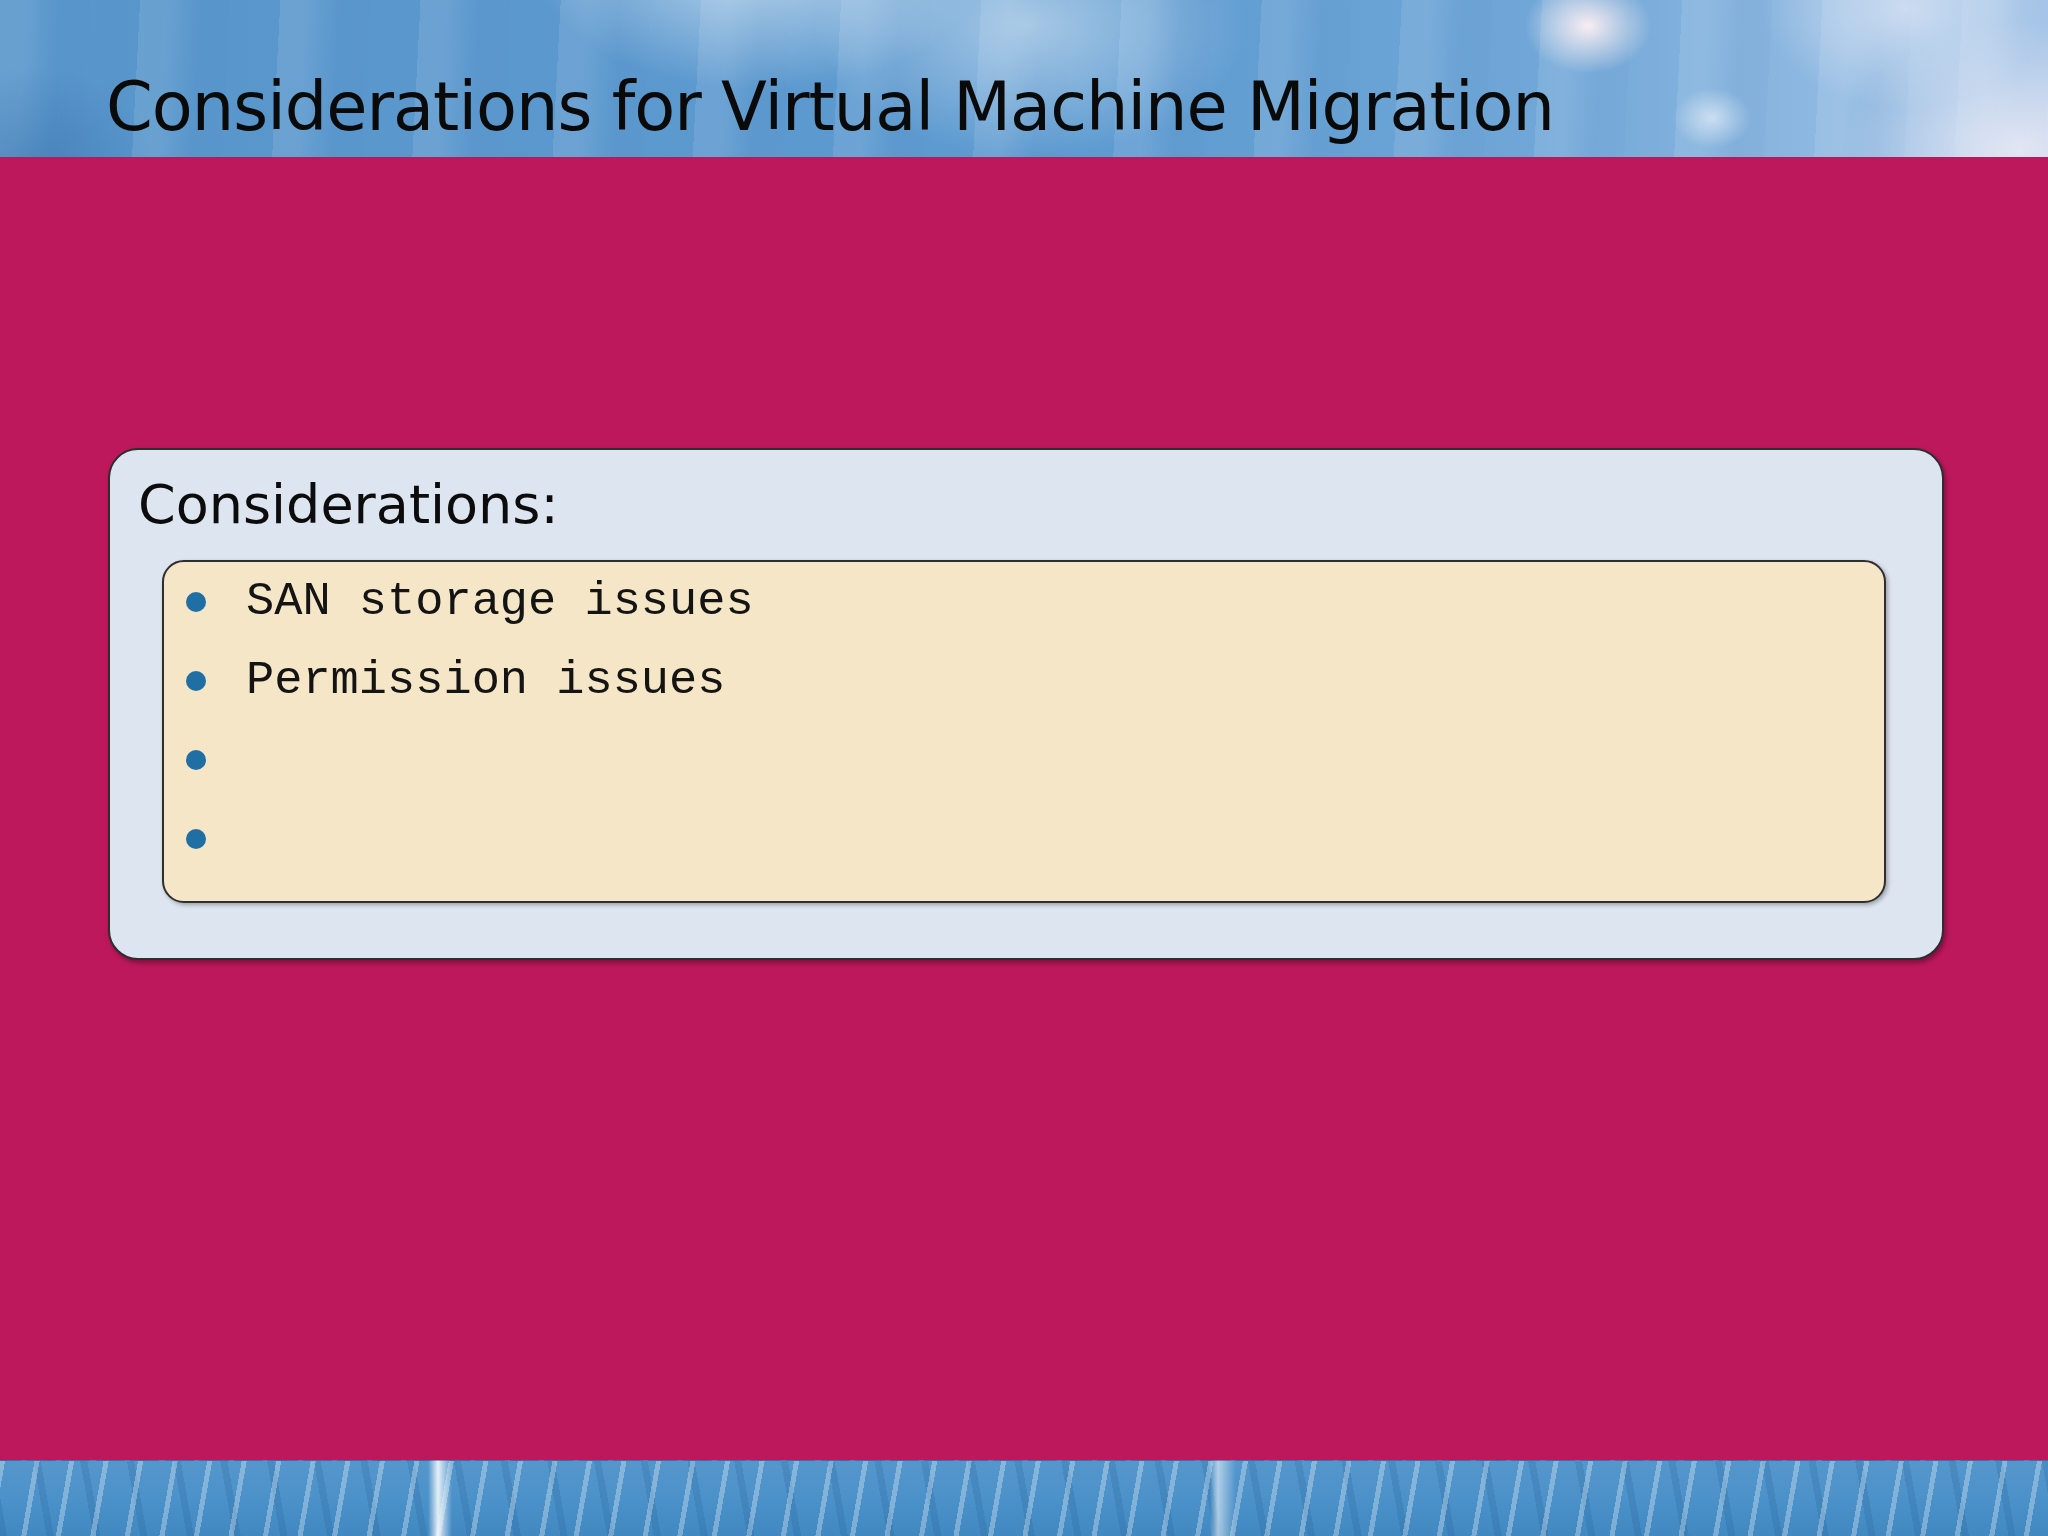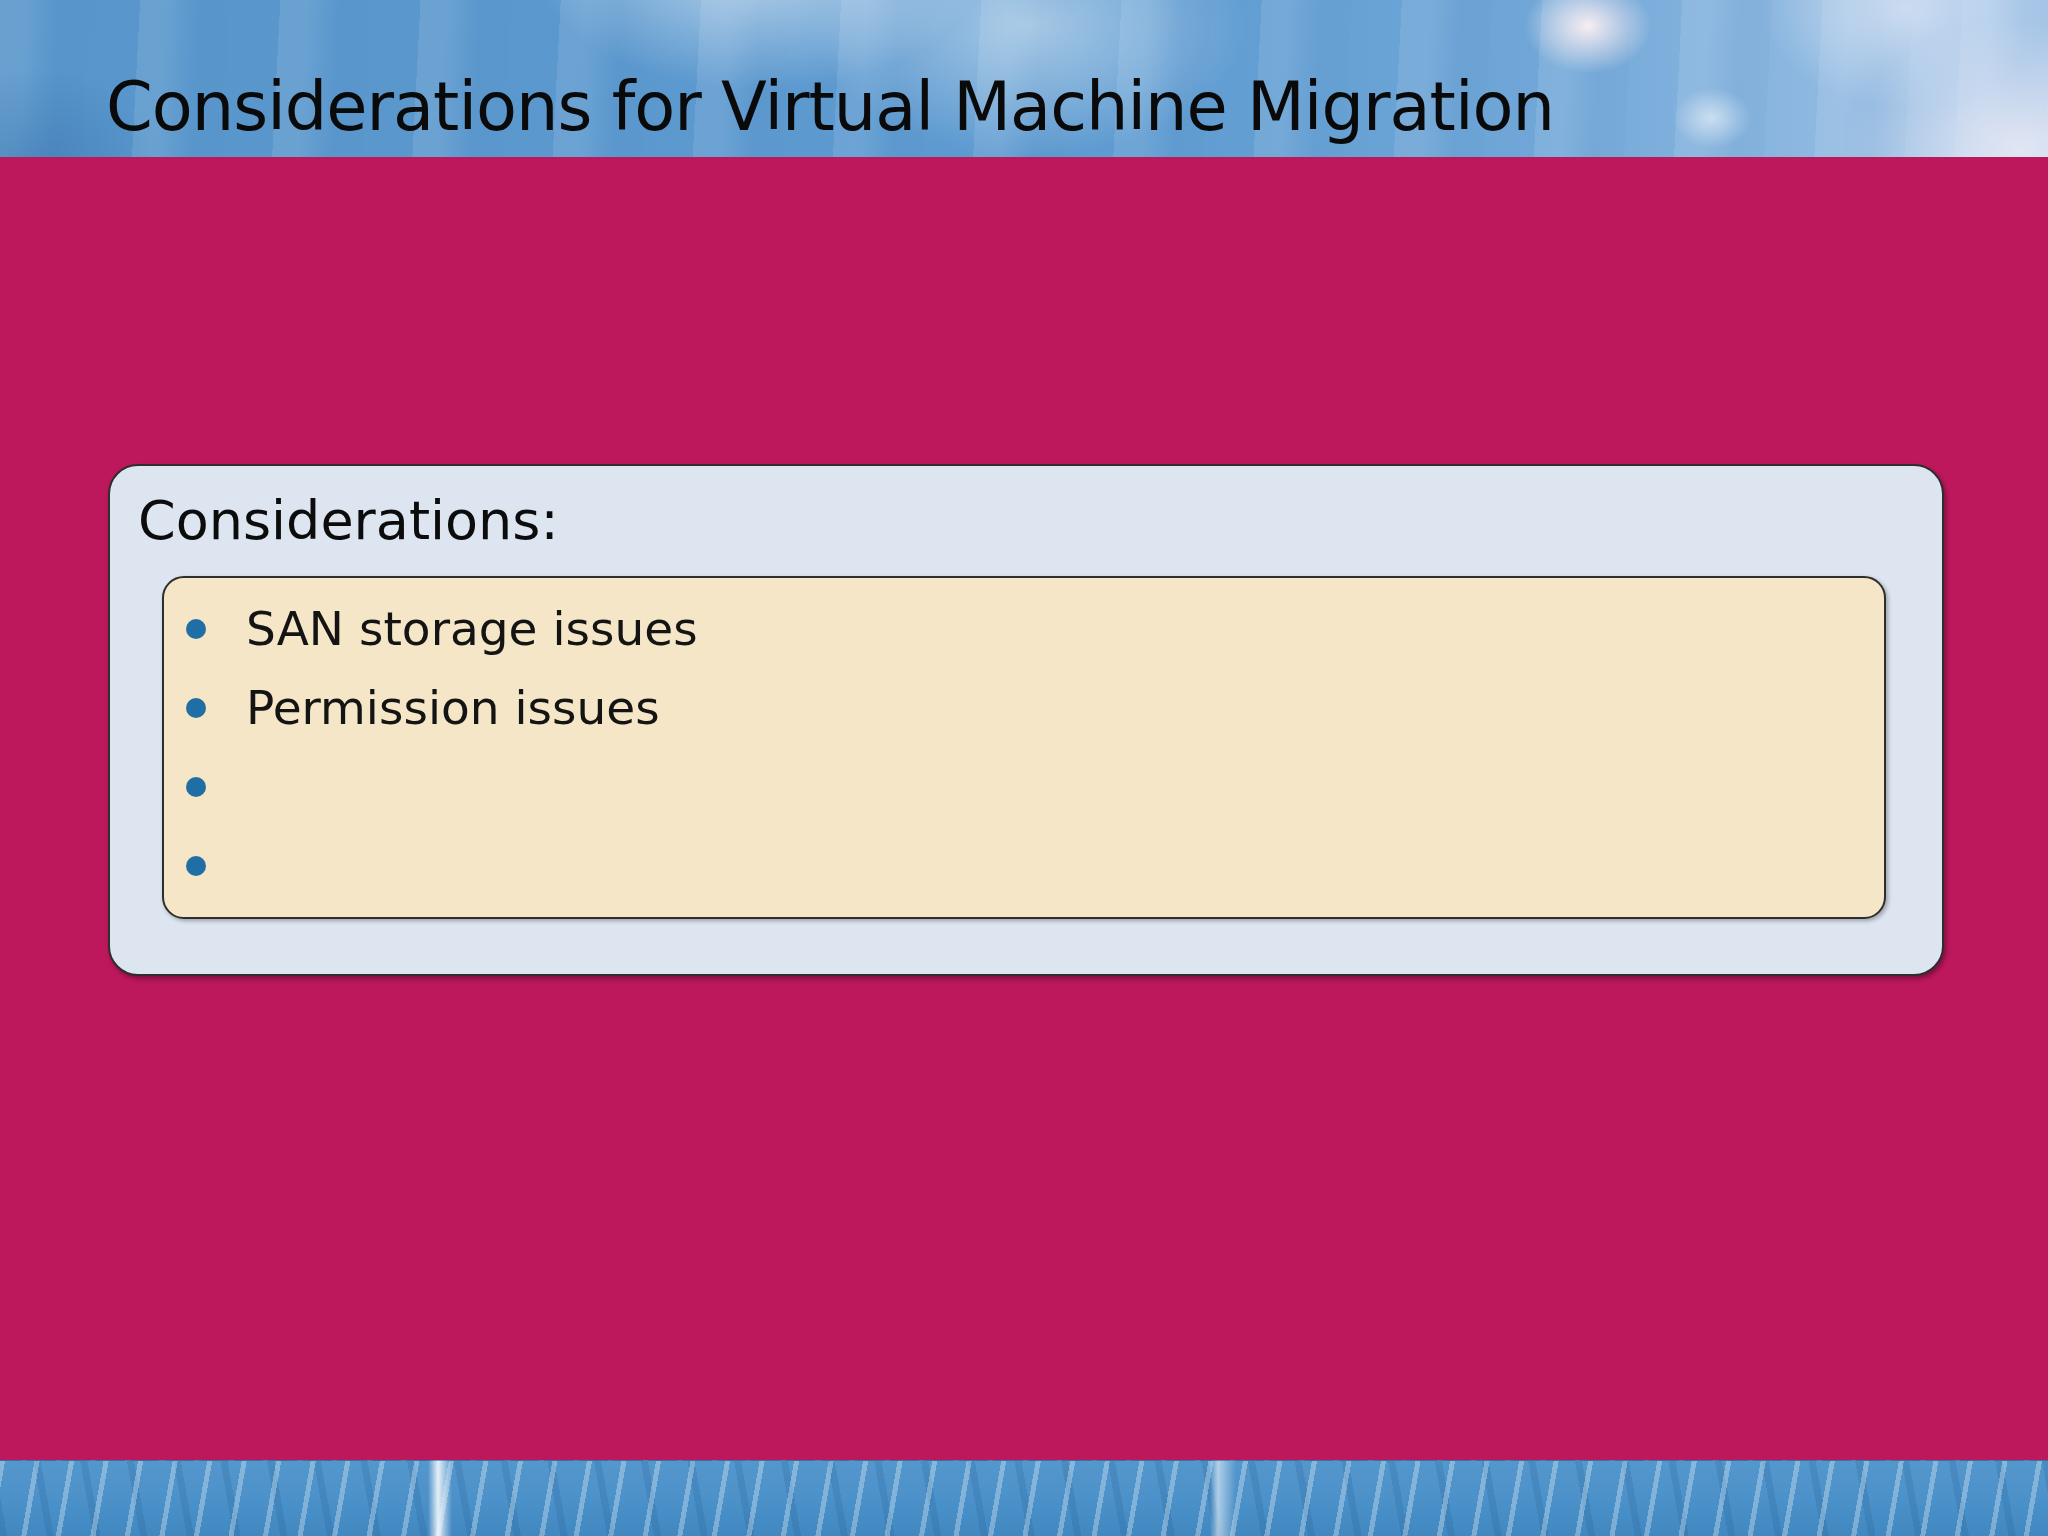--- a/index.html
+++ b/index.html
@@ -61,21 +61,20 @@
 
   
   .outer-panel {
     position: absolute;
     left: 108px; top: 448px;
     width: 1836px; height: 512px;
     background: var(--outer-panel-fill);
     border: 2px solid var(--panel-border);
     border-radius: 30px;
     box-shadow: 2px 3px 5px rgba(0,0,0,0.35);
-    margin-top: 16px;
   }
   .panel-label {
     position: absolute;
     left: 28px; top: 24px;
     font-size: 54px;
     line-height: 1.15;
     color: #0c0c0c;
     white-space: nowrap;
   }
   .inner-panel {
@@ -83,21 +82,21 @@
     left: 52px; top: 110px;
     width: 1724px; height: 343px;
     background: var(--inner-panel-fill);
     border: 2px solid var(--panel-border);
     border-radius: 22px;
     box-shadow: 2px 2px 4px rgba(0,0,0,0.30);
     overflow: hidden;
   }
   ul.bullet-list {
     list-style: none;
-    padding-top: 11px;
+    font-family: Liberation Mono, monospace;
   }
   ul.bullet-list li {
     display: flex;
     align-items: center;
     height: 79px;
   }
   .bullet-dot {
     flex: 0 0 auto;
     width: 20px; height: 20px;
     border-radius: 50%;

